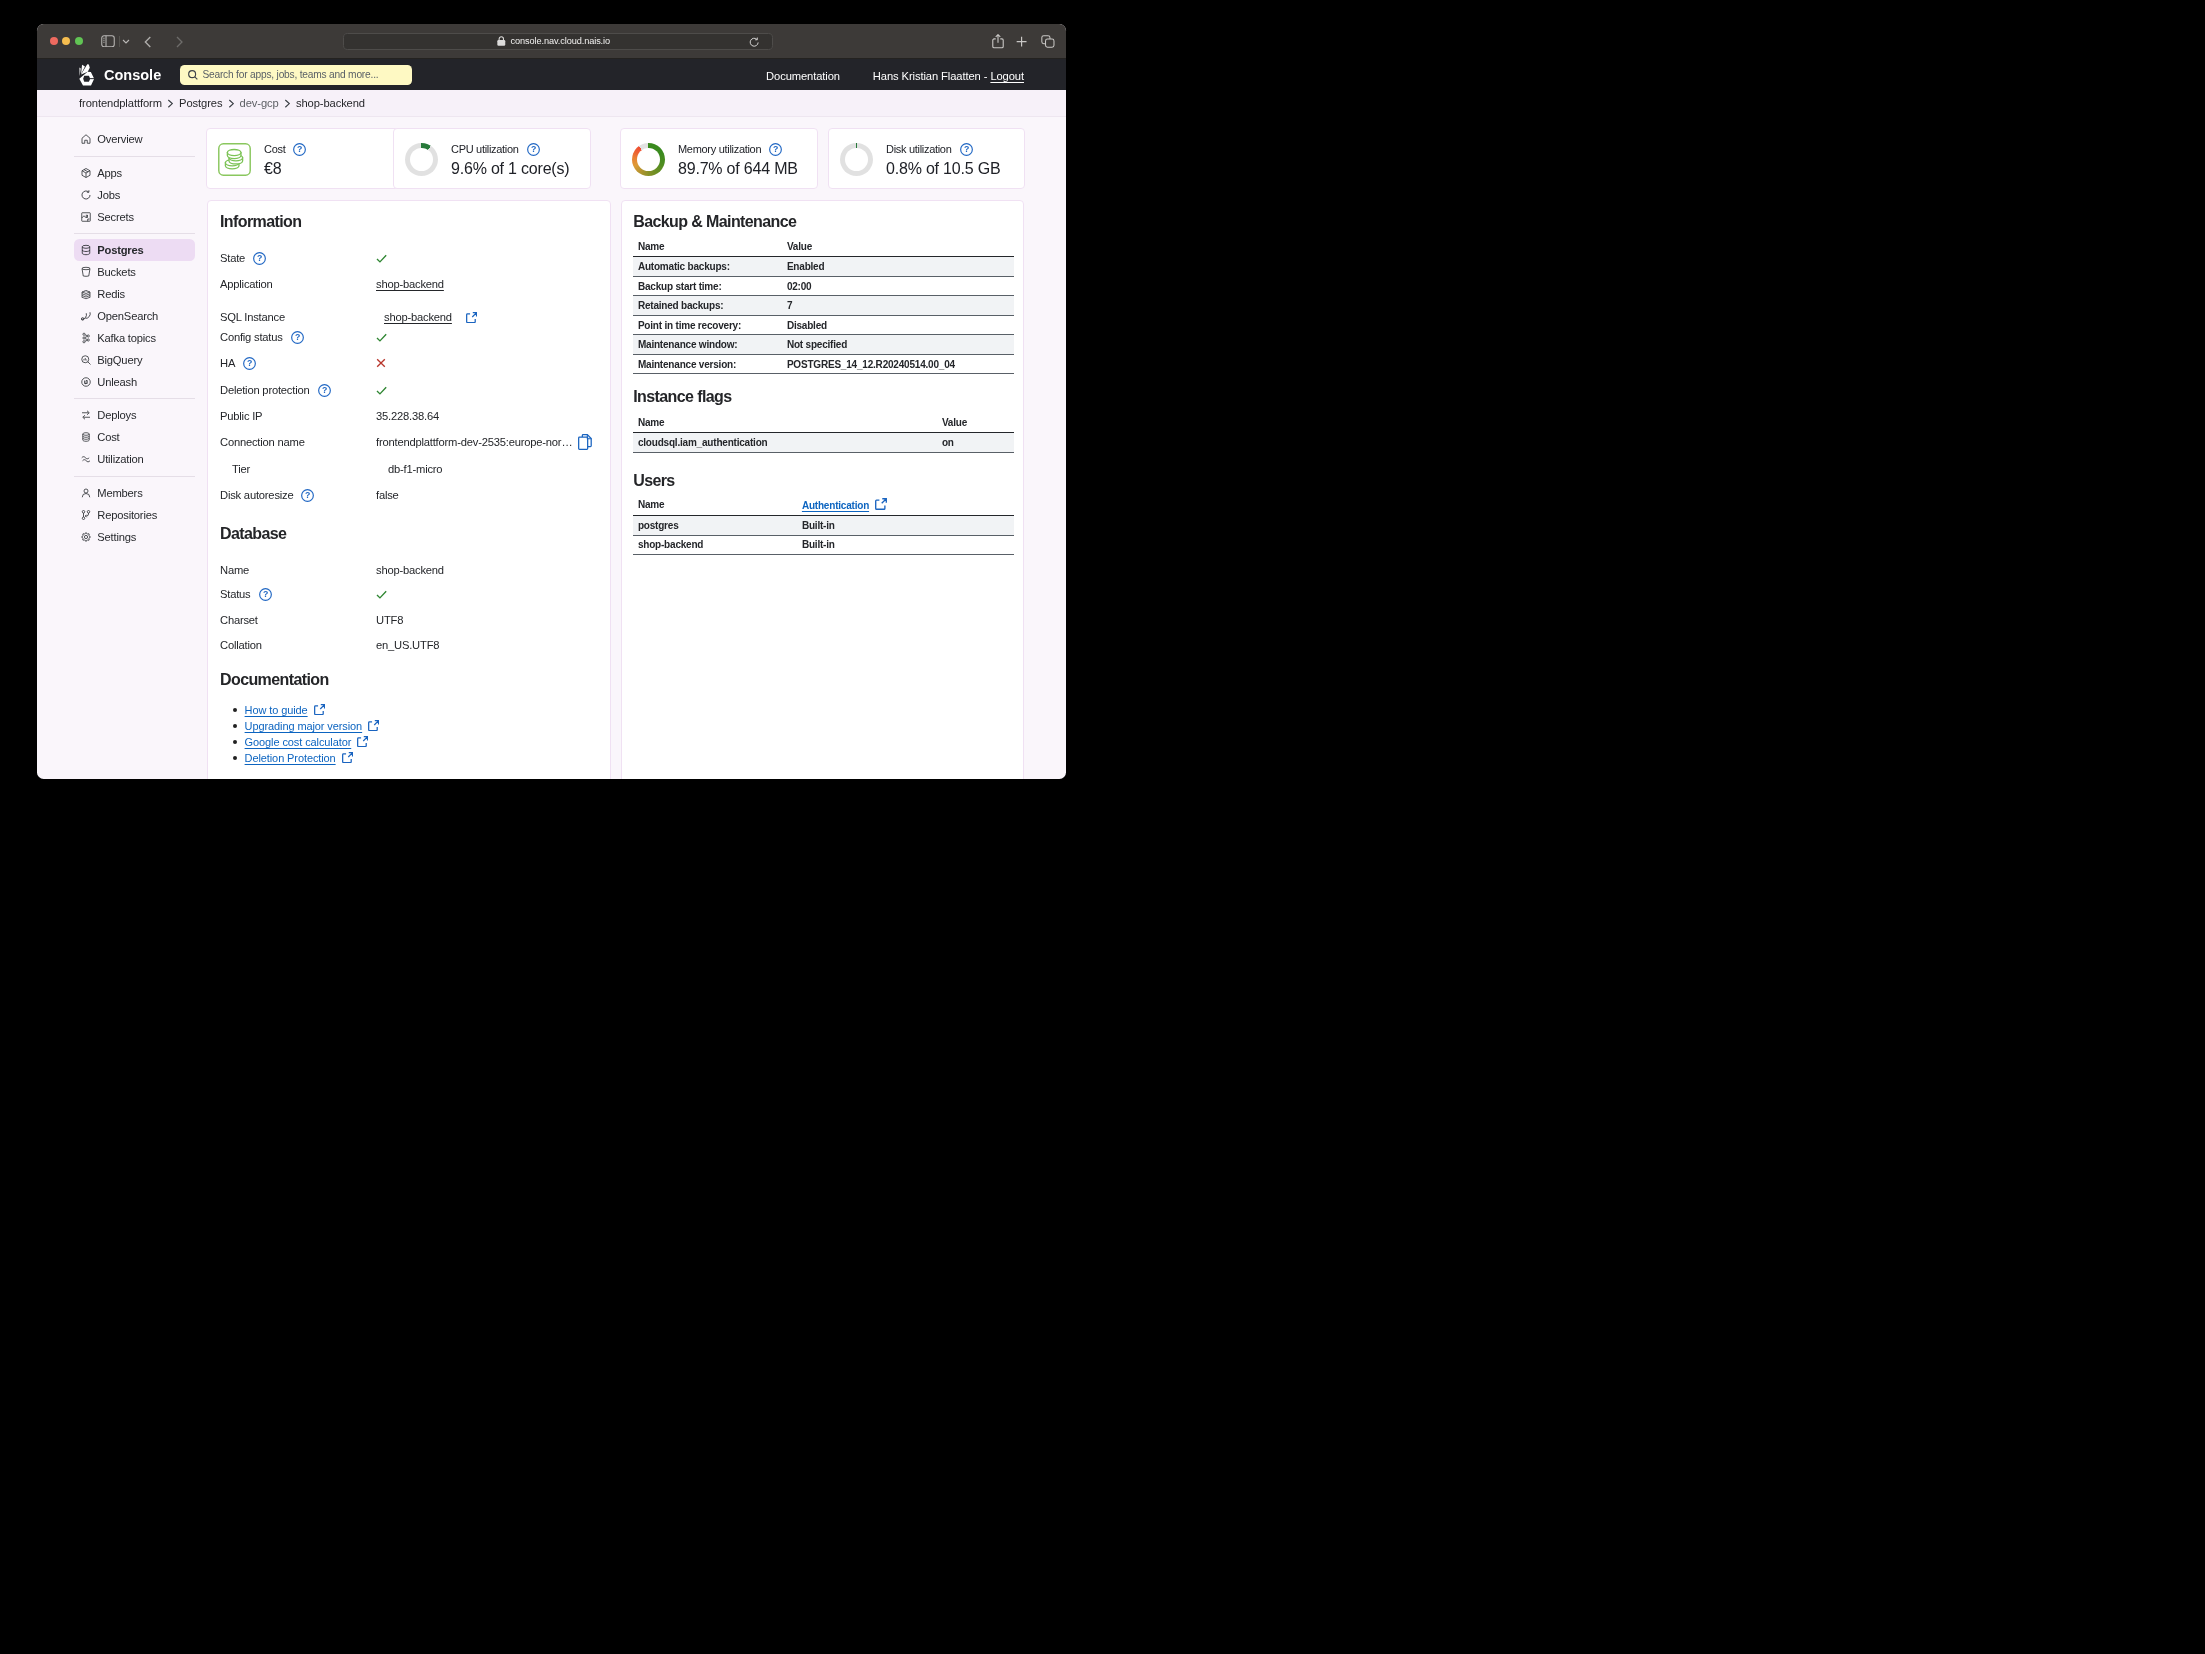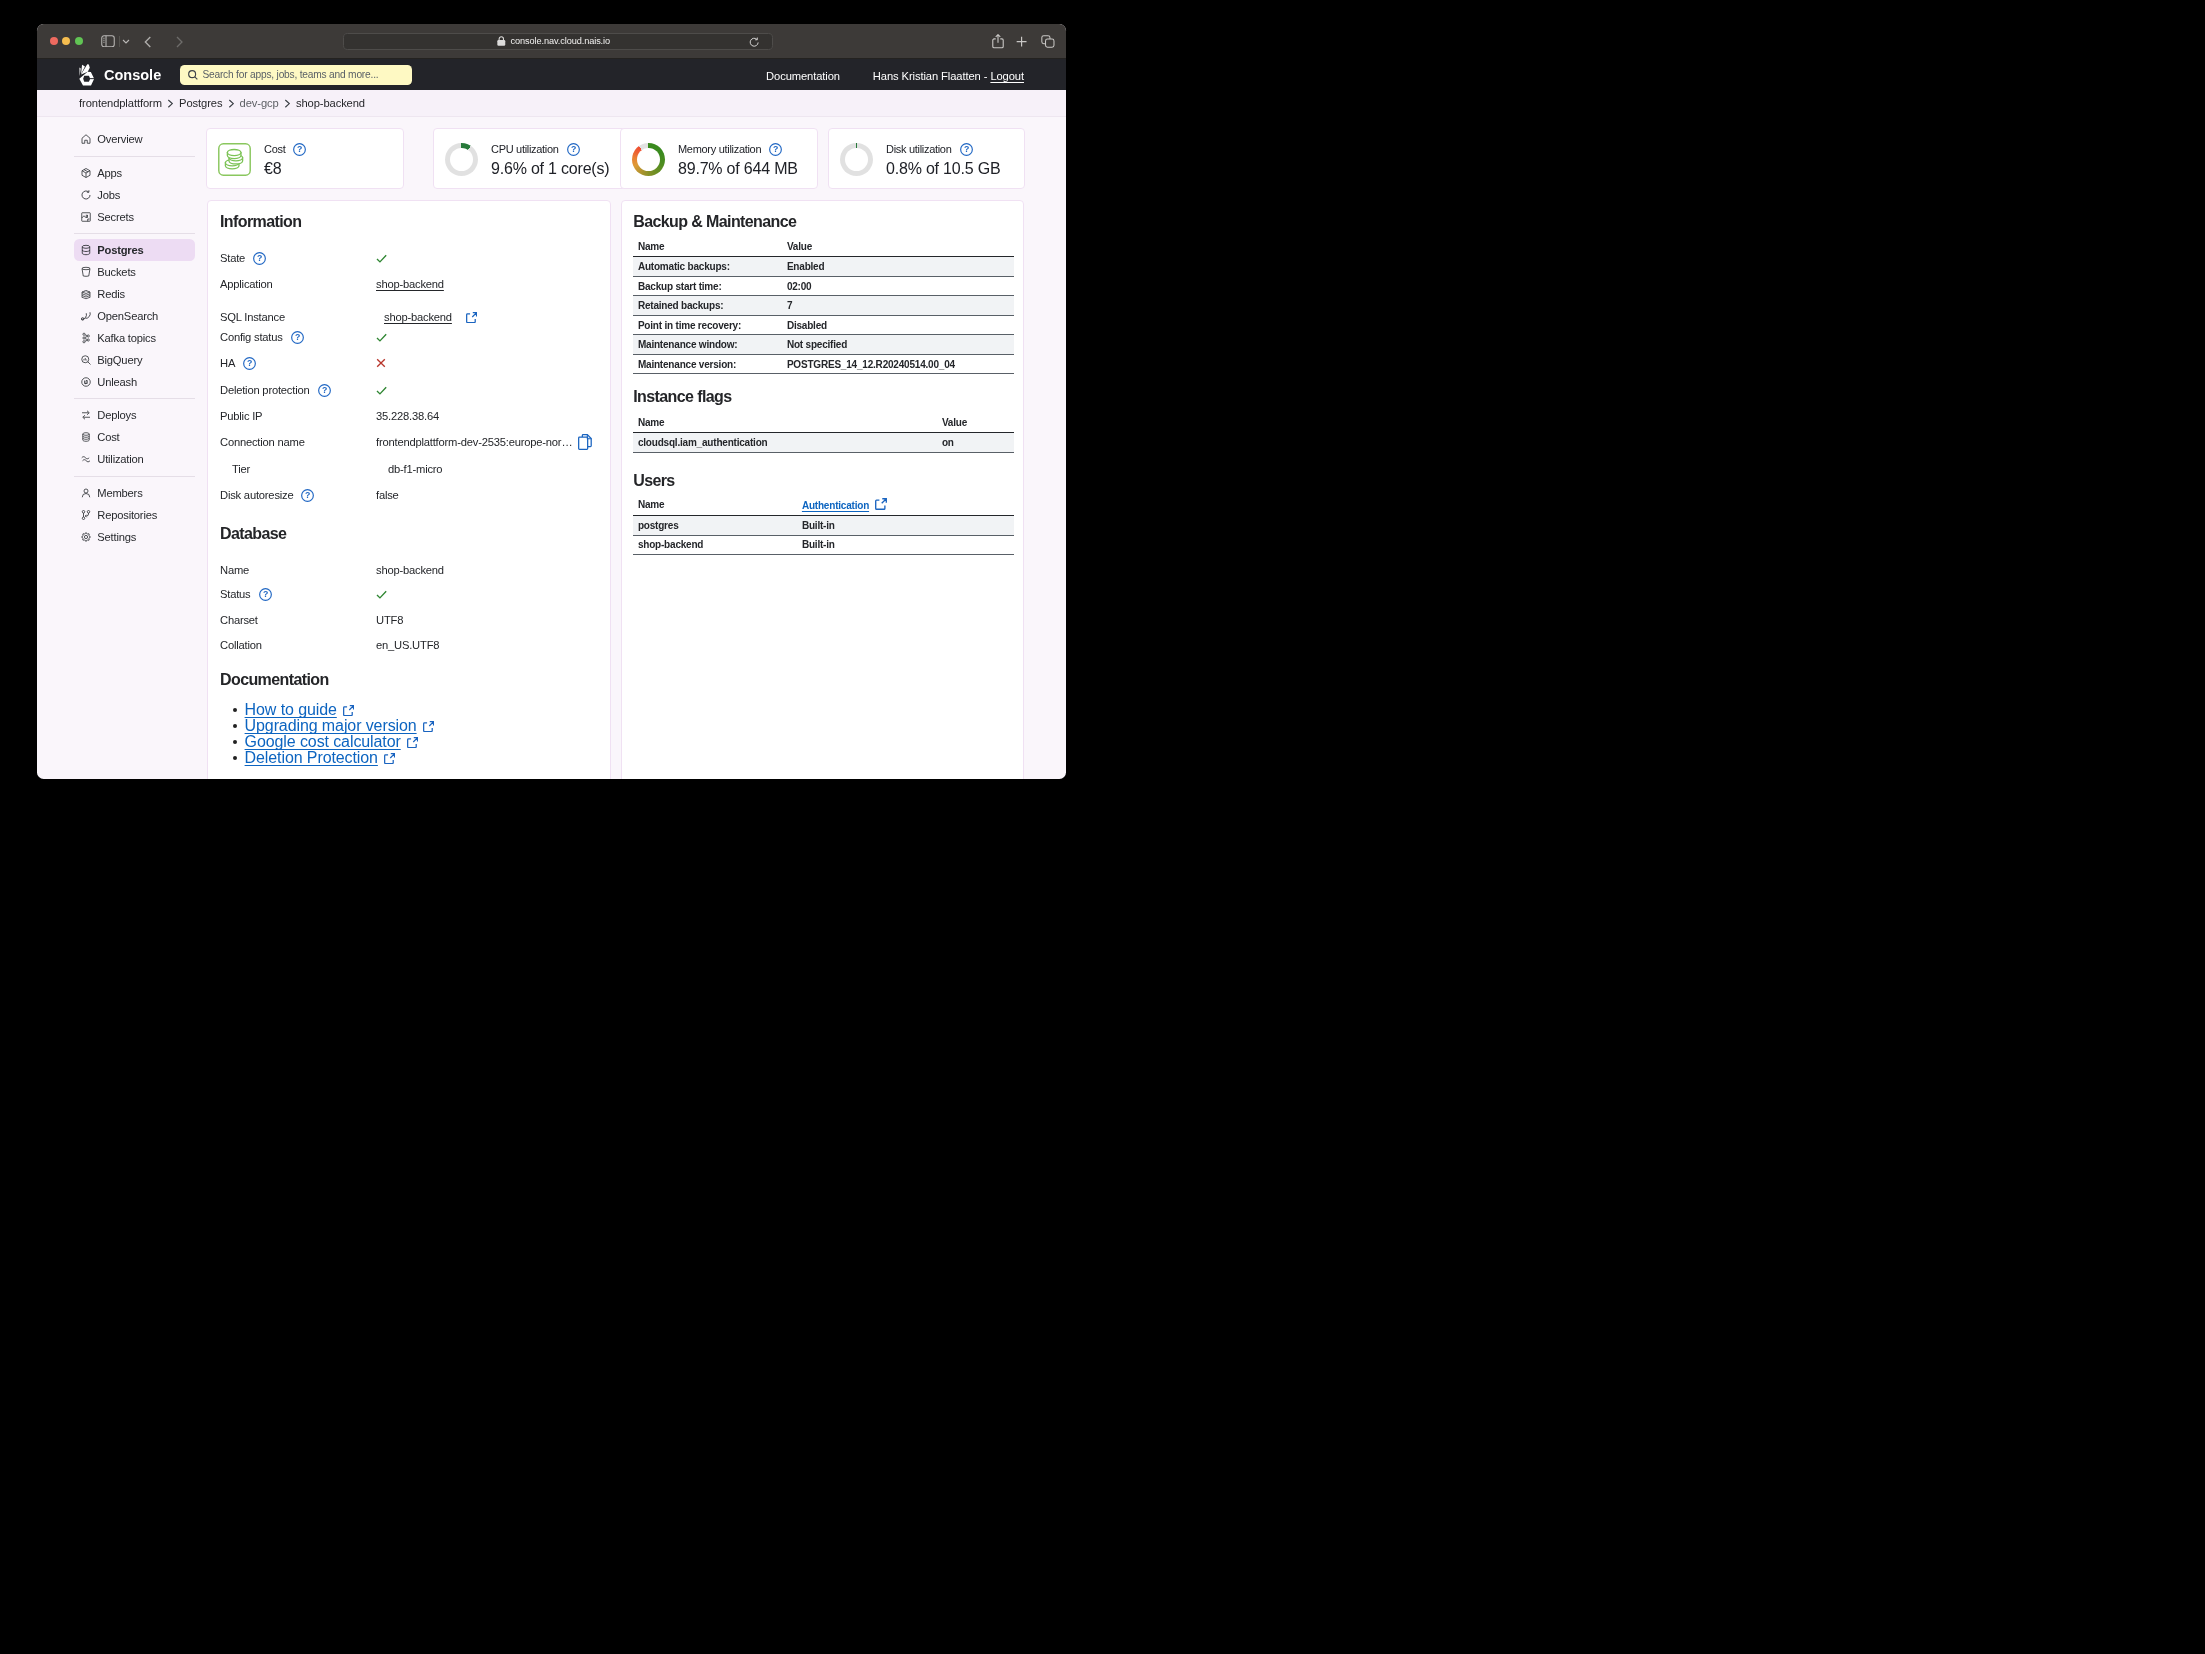--- a/index.html
+++ b/index.html
@@ -302,21 +302,21 @@
           <path d="M14.2 14.5 v4.6 a10.3 4.6 0 0 0 20.6 0 v-4.6 z"></path>
           <ellipse cx="24.5" cy="14.5" rx="10.3" ry="4.6"></ellipse>
         </g>
       </svg>
       <div class="stat-t" style="left:57px;">Cost<svg class="qm" width="13" height="13" viewBox="0 0 20 20" fill="none" style="font-size:16.5px">
             <circle cx="10" cy="10" r="9" stroke="#2268c4" stroke-width="1.8"></circle>
             <text x="10" y="14.4" text-anchor="middle" font-size="13.5" fill="#2268c4" font-weight="600">?</text>
           </svg></div>
       <div class="stat-v" style="left:57px;">€8</div>
     </div>
-    <div class="card" style="left:396px; width:198px;">
+    <div class="card" style="left:356px; width:198px;">
       <div class="donut" style="background:conic-gradient(#27793a 0deg 34.5deg,#e1e1e1 34.5deg 360deg);"></div>
       <div class="stat-t">CPU utilization<svg class="qm" width="13" height="13" viewBox="0 0 20 20" fill="none" style="font-size:16.5px">
             <circle cx="10" cy="10" r="9" stroke="#2268c4" stroke-width="1.8"></circle>
             <text x="10" y="14.4" text-anchor="middle" font-size="13.5" fill="#2268c4" font-weight="600">?</text>
           </svg></div>
       <div class="stat-v">9.6% of 1 core(s)</div>
     </div>
     <div class="card" style="left:583px; width:198px;">
       <div class="donut" style="background:conic-gradient(#3a8a1e 0deg 60deg,#4f8d20 110deg,#7d9026 170deg,#b59430 215deg,#dd9a36 245deg,#e98232 275deg,#ed6231 300deg,#ef4f31 322deg,#f04330 324deg,#e2e2e2 325deg 360deg);"></div>
       <div class="stat-t">Memory utilization<svg class="qm" width="13" height="13" viewBox="0 0 20 20" fill="none" style="font-size:16.5px">
@@ -425,21 +425,21 @@
     </div>
     <div class="irow abs" style="left:12px; right:12px; top:406px; height:25px; align-items:center;">
       <span class="lab">Charset</span>
         <span class="val">UTF8</span>
     </div>
     <div class="irow abs" style="left:12px; right:12px; top:431px; height:25px; align-items:center;">
       <span class="lab">Collation</span>
         <span class="val">en_US.UTF8</span>
     </div>
     <h2 class="h" style="position:absolute; left:12px; top:470px;">Documentation</h2>
-    <ul class="abs" style="left:26px; top:501px; list-style:none; font-size:16px; letter-spacing:-0.1px; line-height:16px;">
+    <ul class="abs" style="left:26px; top:501px; list-style:none; font-size:11px; letter-spacing:-0.1px; line-height:16px;">
       <li><span class="bdot"></span><a class="lnk">How to guide</a><svg class="exlink" width="11.2" height="11.2" viewBox="0 0 17 17" fill="none" stroke="#1a64c0" stroke-width="1.9">
             <path d="M6.2 3 H2.2 a1.2 1.2 0 0 0 -1.2 1.2 V14.8 a1.2 1.2 0 0 0 1.2 1.2 H12.8 a1.2 1.2 0 0 0 1.2 -1.2 V10.8"></path>
             <path d="M9.5 7.5 L15.7 1.3 M10.3 1 H16 V6.7"></path>
           </svg></li>
       <li><span class="bdot"></span><a class="lnk">Upgrading major version</a><svg class="exlink" width="11.2" height="11.2" viewBox="0 0 17 17" fill="none" stroke="#1a64c0" stroke-width="1.9">
             <path d="M6.2 3 H2.2 a1.2 1.2 0 0 0 -1.2 1.2 V14.8 a1.2 1.2 0 0 0 1.2 1.2 H12.8 a1.2 1.2 0 0 0 1.2 -1.2 V10.8"></path>
             <path d="M9.5 7.5 L15.7 1.3 M10.3 1 H16 V6.7"></path>
           </svg></li>
       <li><span class="bdot"></span><a class="lnk">Google cost calculator</a><svg class="exlink" width="11.2" height="11.2" viewBox="0 0 17 17" fill="none" stroke="#1a64c0" stroke-width="1.9">
             <path d="M6.2 3 H2.2 a1.2 1.2 0 0 0 -1.2 1.2 V14.8 a1.2 1.2 0 0 0 1.2 1.2 H12.8 a1.2 1.2 0 0 0 1.2 -1.2 V10.8"></path>

